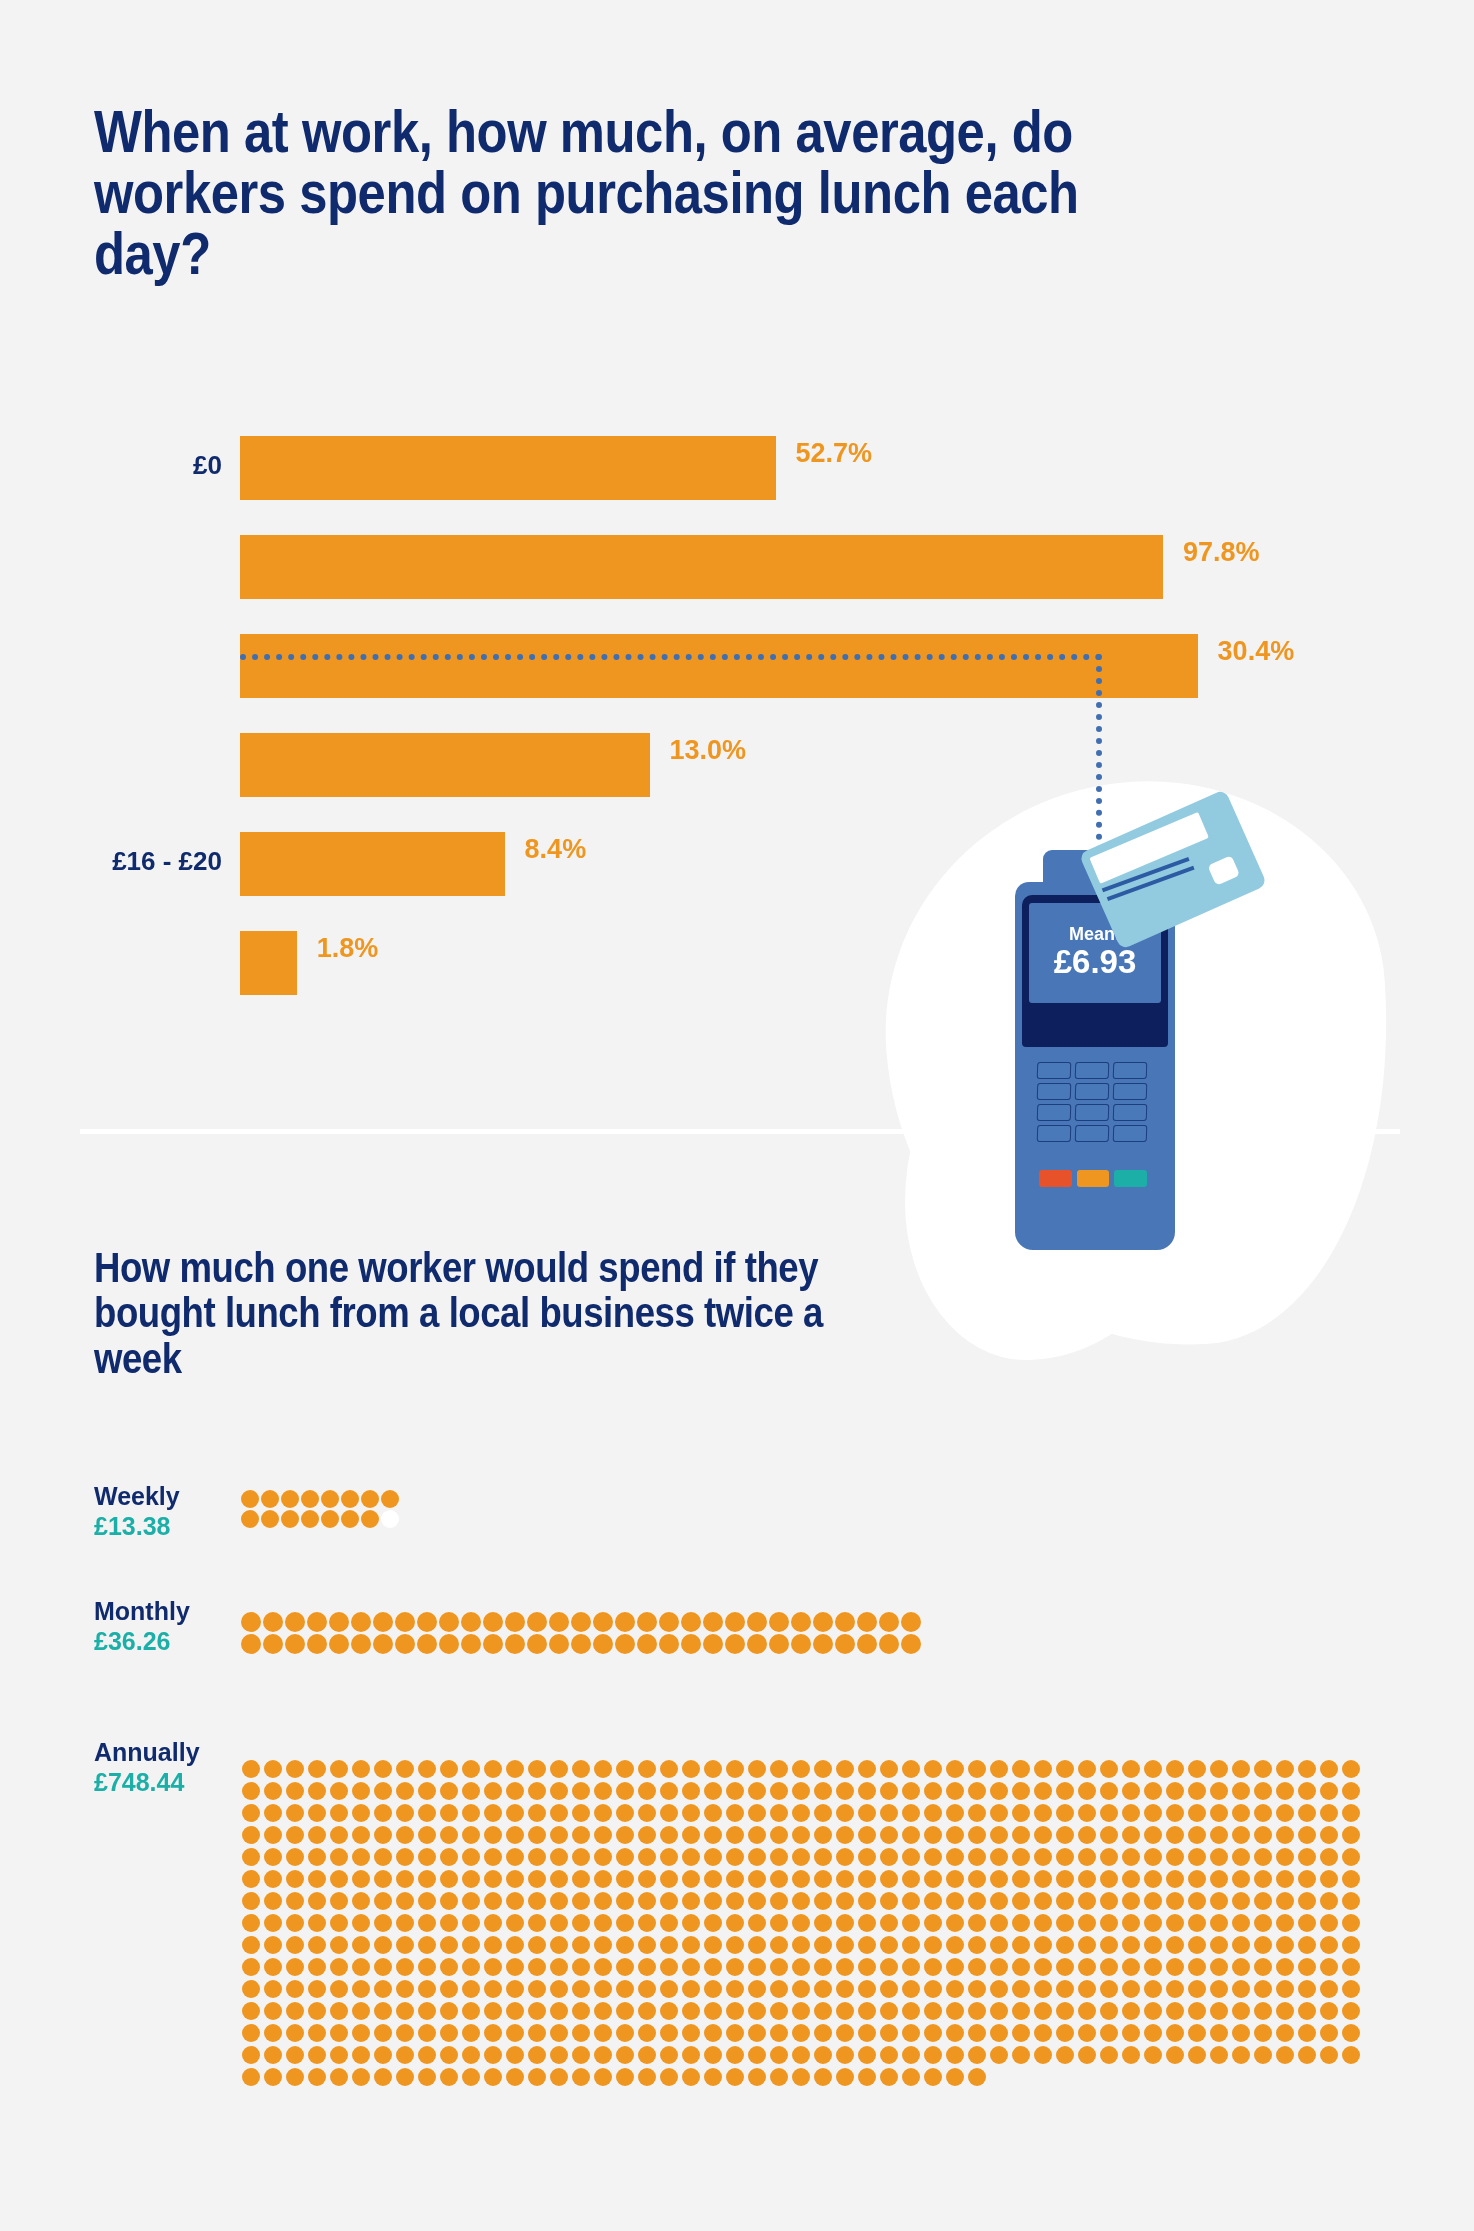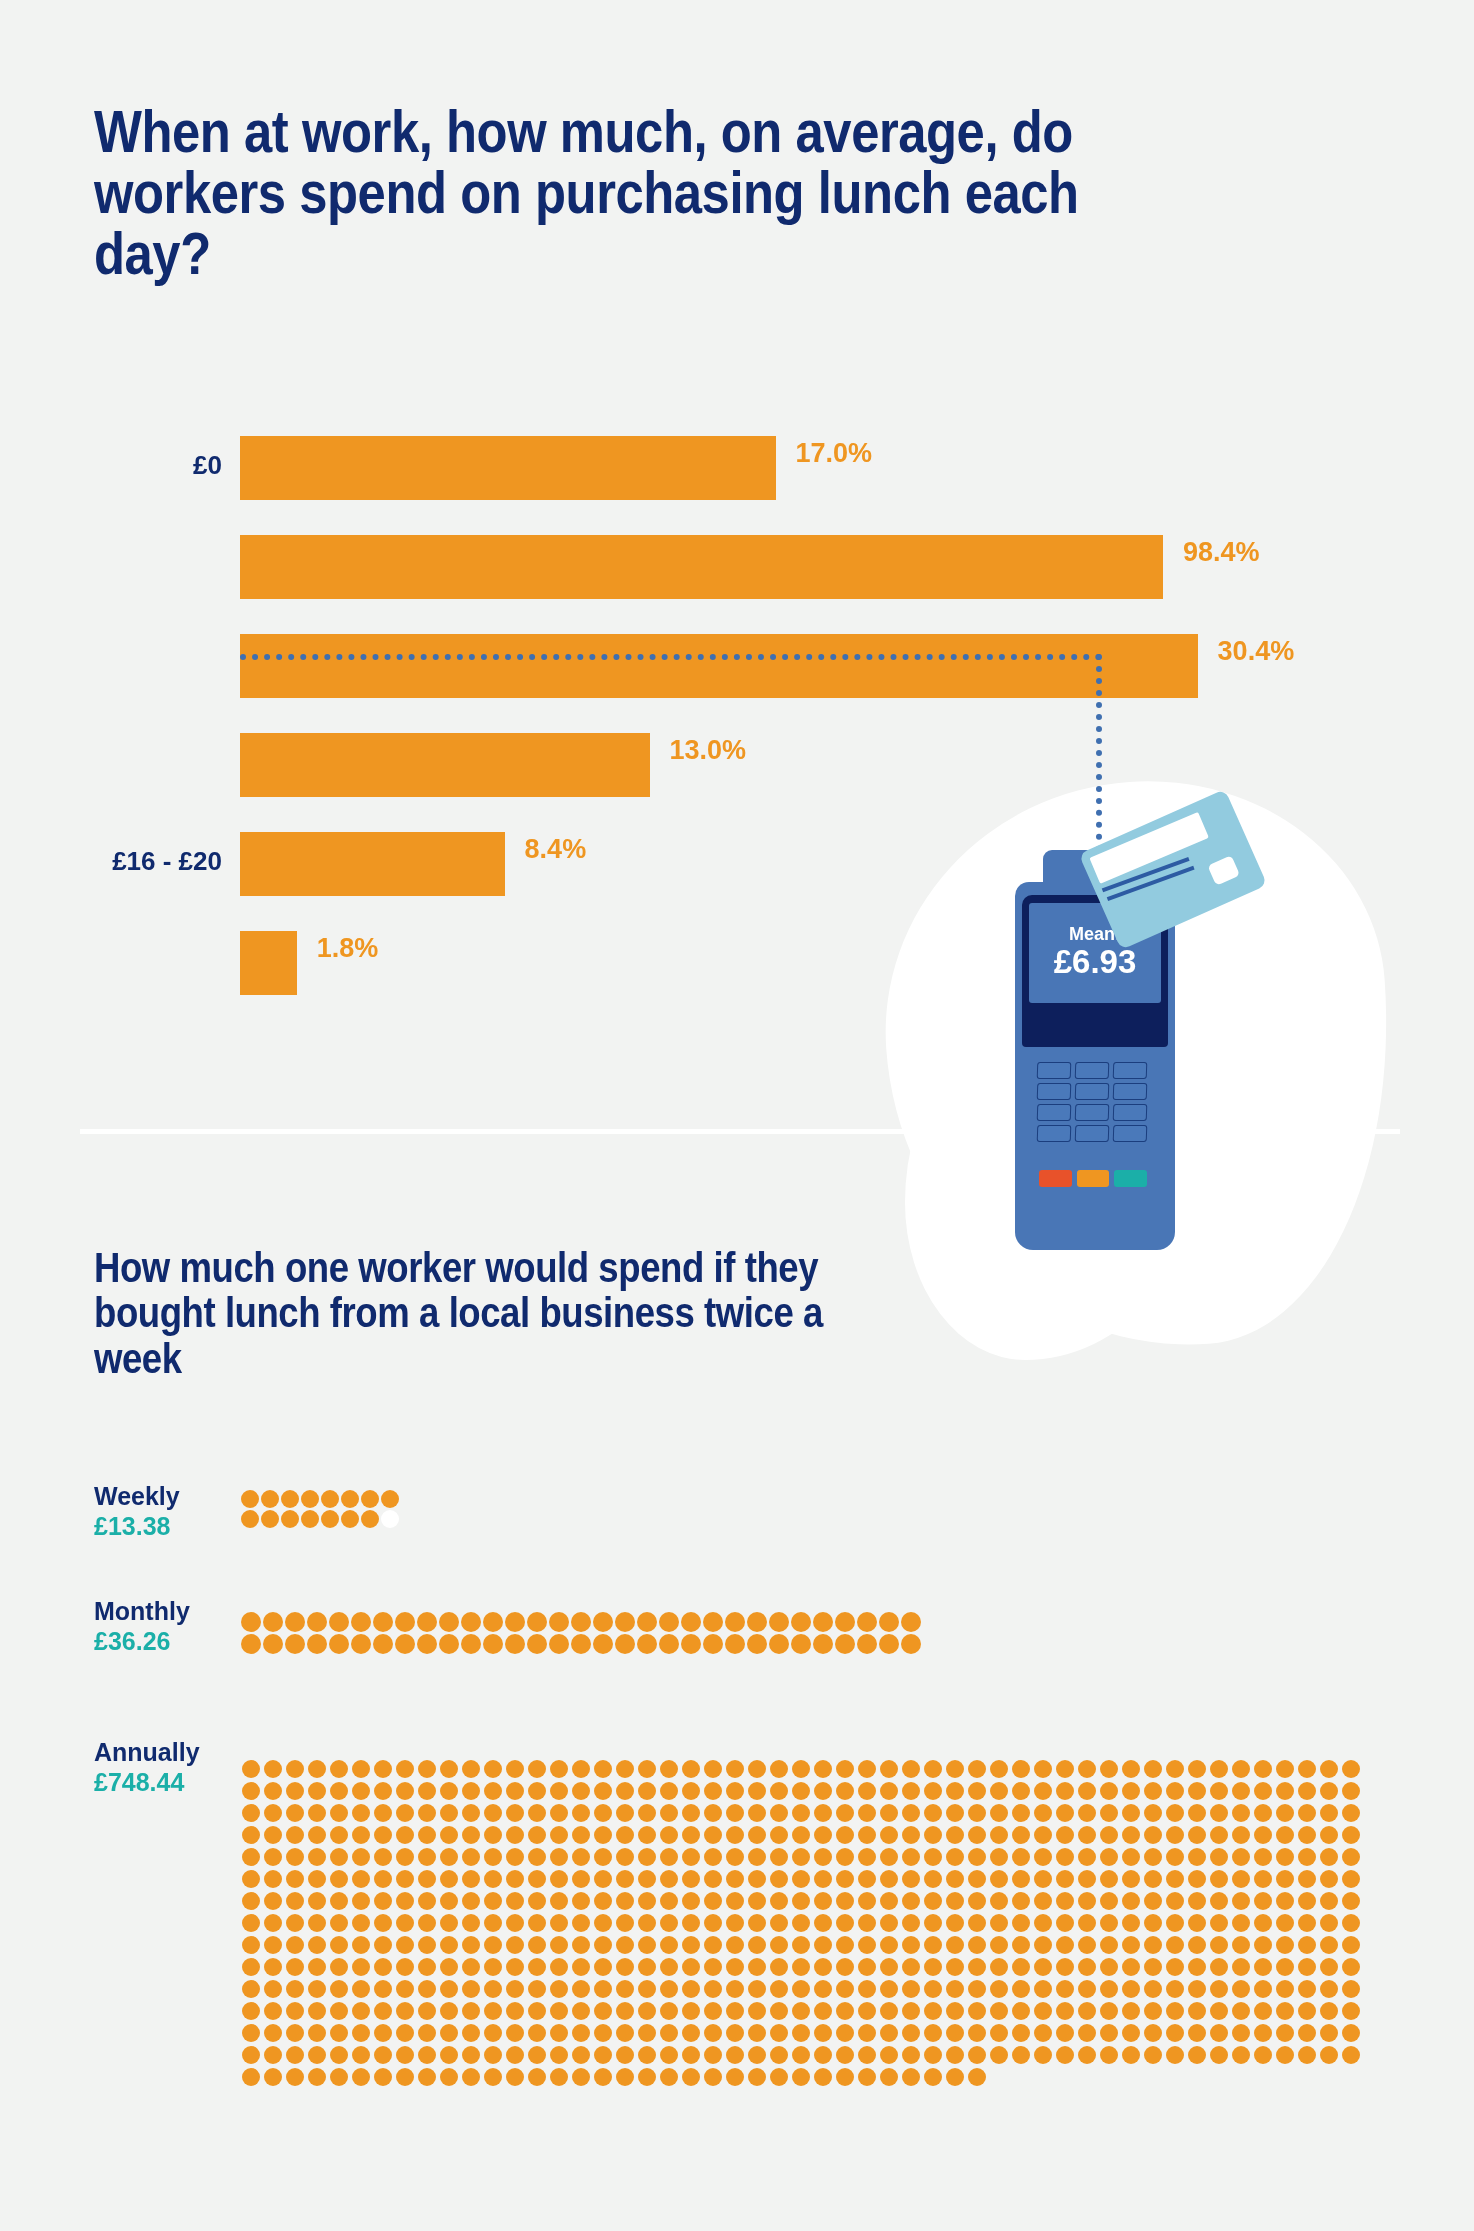--- a/index.html
+++ b/index.html
@@ -163,27 +163,27 @@
 <div id="divider"></div>
 
 <div id="bar-chart">
     <div class="bar-row" style="position: absolute; left: 0px; top: 0px; width: 1474px;">
       <div class="bar-label-wrap">
         <span>£0</span>
       </div>
       <div class="bar-track" style="width: 535.5px;">
         <div class="bar-fill" style="width: 100%;"></div>
       </div>
-      <div class="bar-value" style="left: 795.5px;">17.0%</div>
+      <div class="bar-value" style="left: 795.5px;">52.7%</div>
     </div>
     <div class="bar-row" style="position: absolute; left: 0px; top: 99px; width: 1474px;">
       <div class="bar-track" style="width: 922.95px;">
         <div class="bar-fill" style="width: 100%;"></div>
       </div>
-      <div class="bar-value" style="left: 1182.95px;">98.4%</div>
+      <div class="bar-value" style="left: 1182.95px;">97.8%</div>
     </div>
     <div class="bar-row" style="position: absolute; left: 0px; top: 198px; width: 1474px;">
       <div class="bar-track" style="width: 957.6px;">
         <div class="bar-fill" style="width: 100%;"></div>
       </div>
       <div class="bar-value" style="left: 1217.6px;">30.4%</div>
     </div>
     <div class="bar-row" style="position: absolute; left: 0px; top: 297px; width: 1474px;">
       <div class="bar-track" style="width: 409.5px;">
         <div class="bar-fill" style="width: 100%;"></div>

